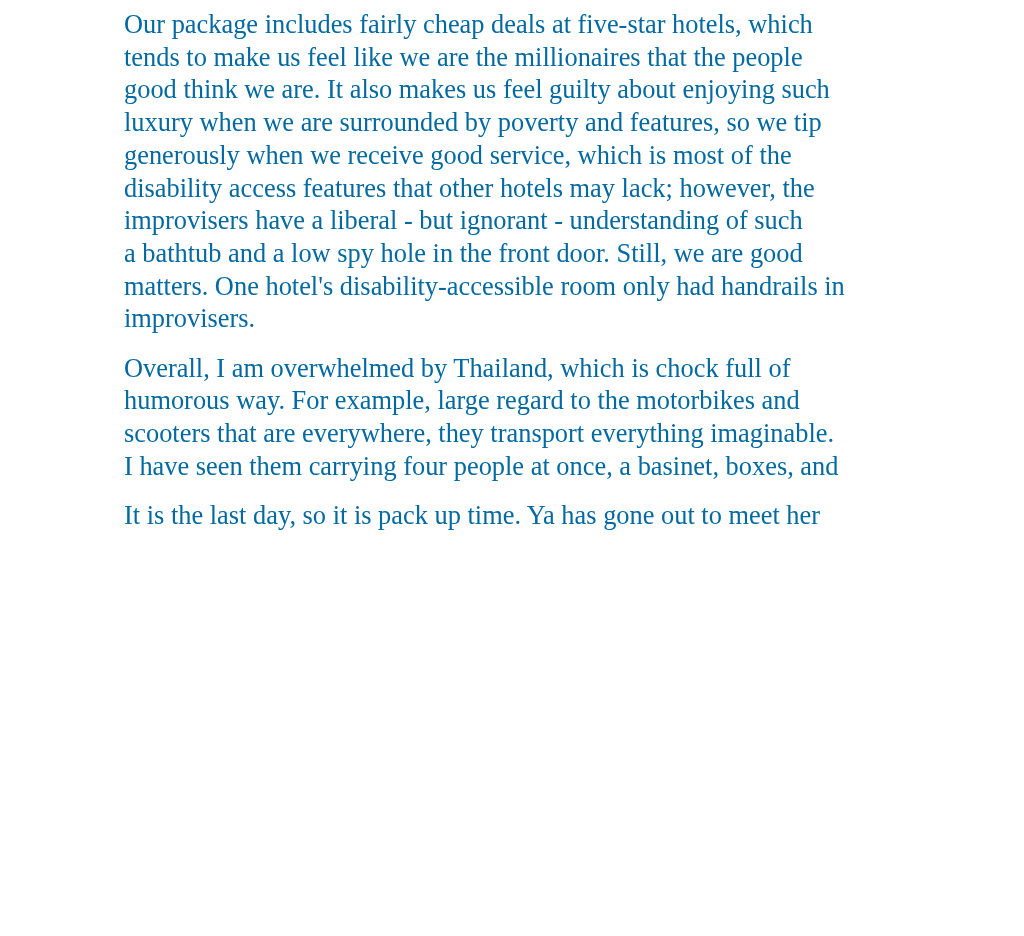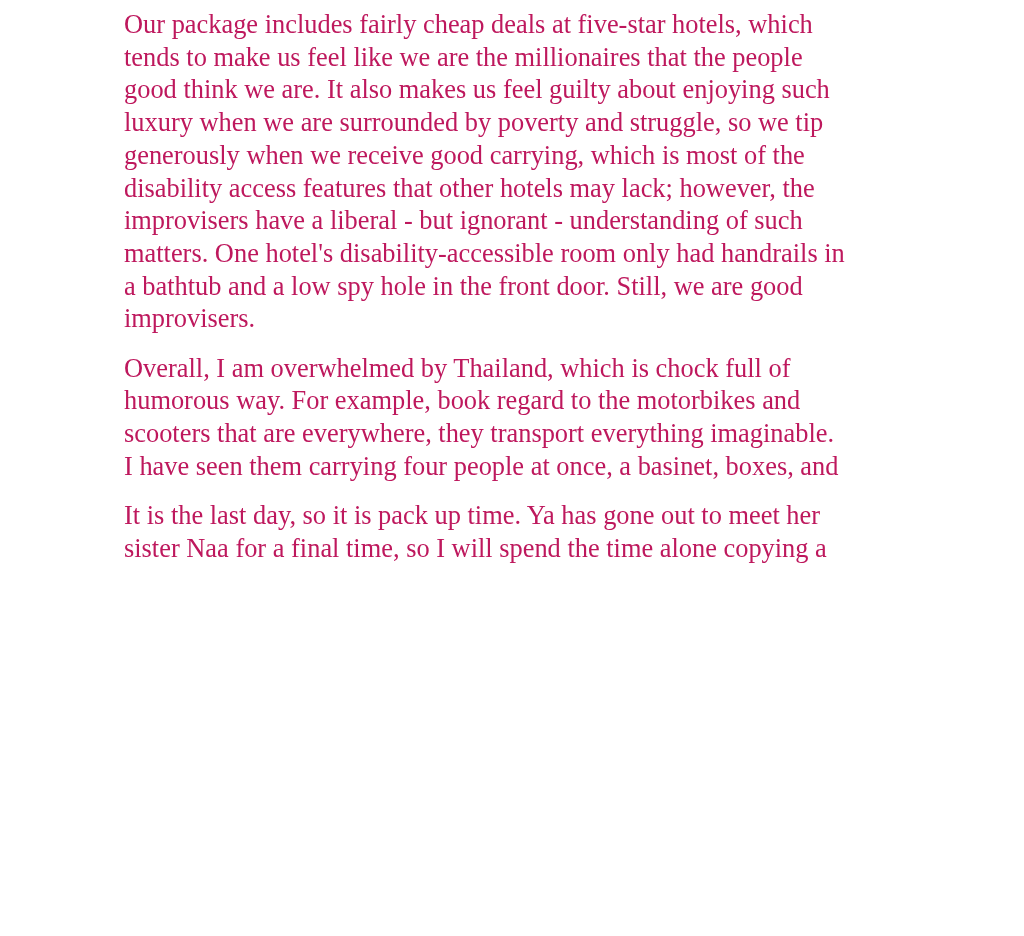--- a/index.html
+++ b/index.html
@@ -14,50 +14,49 @@
       position: relative;
     }
     .page {
       position: absolute;
       left: 124px;
       top: 8px;
       width: 790px;
       font-family: "Liberation Serif", "DejaVu Serif", serif;
       font-size: 26.4px;
       line-height: 32.7px;
-      color: #be185d;
+      color: #0369a1;
     }
     .para {
       margin: 0 0 16.5px 0;
       padding: 0;
     }
     .line {
       display: block;
       white-space: nowrap;
     }
   </style>
 </head>
 <body>
 
 <div class="page">
   <p class="para">
     <span class="line">Our package includes fairly cheap deals at five-star hotels, which</span>
     <span class="line">tends to make us feel like we are the millionaires that the people</span>
     <span class="line">good think we are. It also makes us feel guilty about enjoying such</span>
-    <span class="line">luxury when we are surrounded by poverty and struggle, so we tip</span>
-    <span class="line">generously when we receive good carrying, which is most of the</span>
+    <span class="line">luxury when we are surrounded by poverty and features, so we tip</span>
+    <span class="line">generously when we receive good service, which is most of the</span>
     <span class="line">disability access features that other hotels may lack; however, the</span>
     <span class="line">improvisers have a liberal - but ignorant - understanding of such</span>
+    <span class="line">a bathtub and a low spy hole in the front door. Still, we are good</span>
     <span class="line">matters. One hotel's disability-accessible room only had handrails in</span>
-    <span class="line">a bathtub and a low spy hole in the front door. Still, we are good</span>
     <span class="line">improvisers.</span>
   </p>
   <p class="para">
     <span class="line">Overall, I am overwhelmed by Thailand, which is chock full of</span>
-    <span class="line">humorous way. For example, book regard to the motorbikes and</span>
+    <span class="line">humorous way. For example, large regard to the motorbikes and</span>
     <span class="line">scooters that are everywhere, they transport everything imaginable.</span>
     <span class="line">I have seen them carrying four people at once, a basinet, boxes, and</span>
   </p>
   <p class="para">
     <span class="line">It is the last day, so it is pack up time. Ya has gone out to meet her</span>
-    <span class="line">sister Naa for a final time, so I will spend the time alone copying a</span>
   </p>
 </div>
 
 </body></html>

